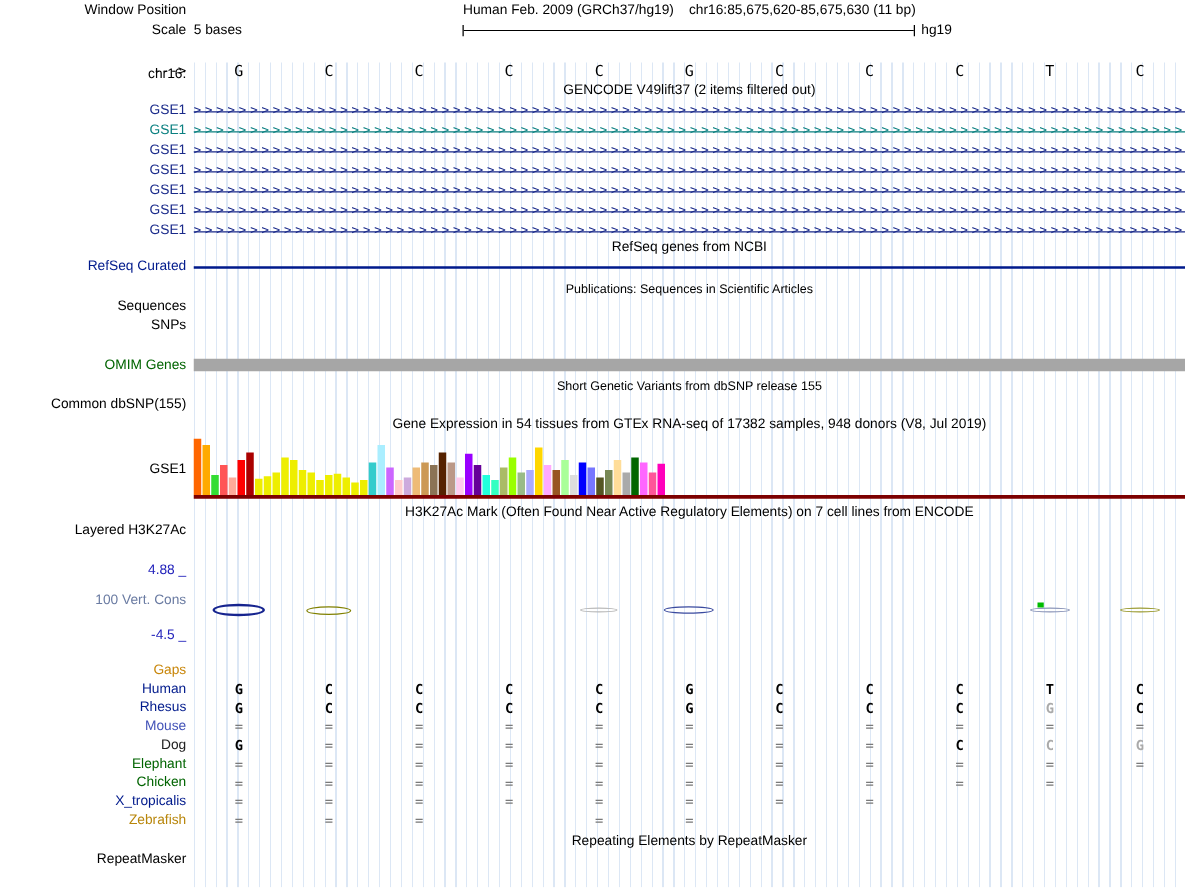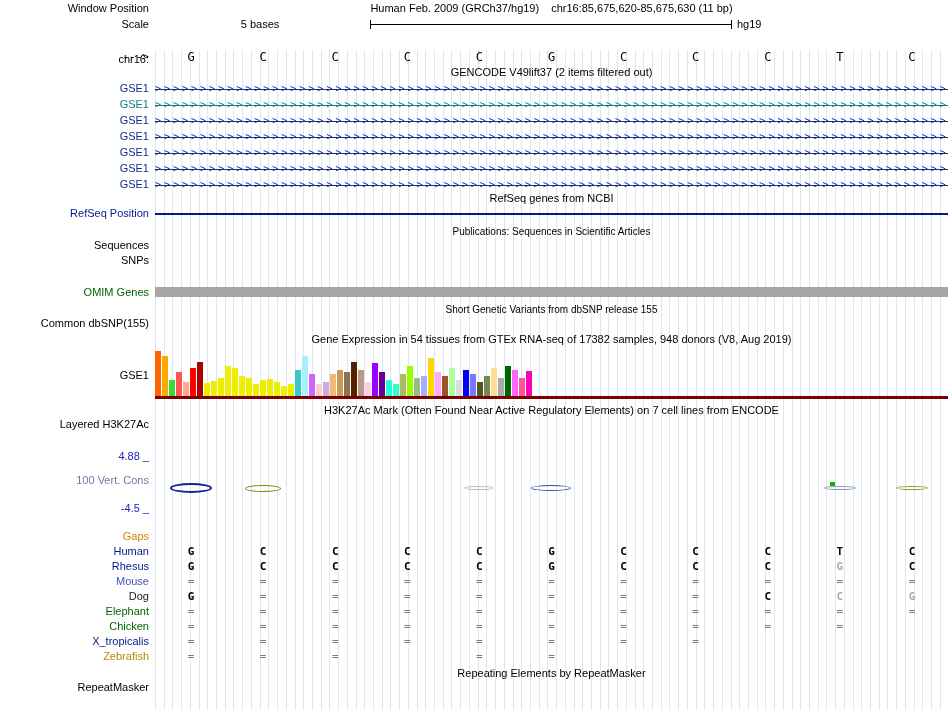--- a/index.html
+++ b/index.html
@@ -47,21 +47,21 @@
   <div class="grid-bg"></div>
 
   <div class="lbl" style="top:2px">Window Position</div>
   <div class="ctitle topline" style="top:2px">
     <span>Human Feb. 2009 (GRCh37/hg19)</span>
     <span>chr16:85,675,620-85,675,630 (11 bp)</span>
   </div>
 
   <div class="lbl" style="top:18px">Scale</div>
   <div class="trk" style="top:18px;height:14px">
-    <div style="position:absolute;left:0;width:210px;text-align:center;line-height:13px">5 bases</div>
+    <div style="position:absolute;left:0;width:210px;text-align:left;line-height:13px">5 bases</div>
     <div class="scalebar" style="left:215px;width:362px"></div>
     <div style="position:absolute;left:582px;line-height:13px">hg19</div>
   </div>
 
   <div class="lbl" style="top:53px">chr16:</div>
 
   <div class="lbl mono" style="top:50px">---&gt;</div>
   <div class="trk grid11 mono seqrow" style="top:50px" id="seq-grid">
       <div>G</div>
       <div>C</div>
@@ -109,34 +109,34 @@
        <div class="achev" style="color:#1a2a8a">&gt;&gt;&gt;&gt;&gt;&gt;&gt;&gt;&gt;&gt;&gt;&gt;&gt;&gt;&gt;&gt;&gt;&gt;&gt;&gt;&gt;&gt;&gt;&gt;&gt;&gt;&gt;&gt;&gt;&gt;&gt;&gt;&gt;&gt;&gt;&gt;&gt;&gt;&gt;&gt;&gt;&gt;&gt;&gt;&gt;&gt;&gt;&gt;&gt;&gt;&gt;&gt;&gt;&gt;&gt;&gt;&gt;&gt;&gt;&gt;&gt;&gt;&gt;&gt;&gt;&gt;&gt;&gt;&gt;&gt;&gt;&gt;&gt;&gt;&gt;&gt;&gt;&gt;&gt;&gt;&gt;&gt;&gt;&gt;&gt;&gt;&gt;&gt;&gt;&gt;&gt;&gt;&gt;&gt;&gt;</div>
      </div>
       <div class="lbl" style="top:178px;color:#1a2a8a">GSE1</div>
      <div class="trk arrowrow" style="top:177px">
        <div class="aline" style="background:#1a2a8a"></div>
        <div class="achev" style="color:#1a2a8a">&gt;&gt;&gt;&gt;&gt;&gt;&gt;&gt;&gt;&gt;&gt;&gt;&gt;&gt;&gt;&gt;&gt;&gt;&gt;&gt;&gt;&gt;&gt;&gt;&gt;&gt;&gt;&gt;&gt;&gt;&gt;&gt;&gt;&gt;&gt;&gt;&gt;&gt;&gt;&gt;&gt;&gt;&gt;&gt;&gt;&gt;&gt;&gt;&gt;&gt;&gt;&gt;&gt;&gt;&gt;&gt;&gt;&gt;&gt;&gt;&gt;&gt;&gt;&gt;&gt;&gt;&gt;&gt;&gt;&gt;&gt;&gt;&gt;&gt;&gt;&gt;&gt;&gt;&gt;&gt;&gt;&gt;&gt;&gt;&gt;&gt;&gt;&gt;&gt;&gt;&gt;&gt;&gt;&gt;&gt;</div>
      </div>
     </div>
 
   <div class="ctitle" style="top:192px">RefSeq genes from NCBI</div>
-  <div class="lbl navy" style="top:207px">RefSeq Position</div>
+  <div class="lbl navy" style="top:207px">RefSeq Curated</div>
   <div class="trk refline" style="top:213px"></div>
 
   <div class="ctitle small" style="top:225px">Publications: Sequences in Scientific Articles</div>
   <div class="lbl" style="top:239px">Sequences</div>
   <div class="lbl" style="top:254px">SNPs</div>
 
   <div class="lbl green" style="top:286px">OMIM Genes</div>
   <div class="trk omimbar" style="top:287px"></div>
 
   <div class="ctitle small" style="top:303px">Short Genetic Variants from dbSNP release 155</div>
   <div class="lbl" style="top:317px">Common dbSNP(155)</div>
 
-  <div class="ctitle" style="top:333px">Gene Expression in 54 tissues from GTEx RNA-seq of 17382 samples, 948 donors (V8, Aug 2019)</div>
+  <div class="ctitle" style="top:333px">Gene Expression in 54 tissues from GTEx RNA-seq of 17382 samples, 948 donors (V8, Jul 2019)</div>
   <div class="lbl" style="top:369px">GSE1</div>
   <div class="trk gtexbars" style="top:348px" id="gtex-bars">
       <div class="gbar" style="height:45px;background:#FF6600"></div>
       <div class="gbar" style="height:40px;background:#FFAA00"></div>
       <div class="gbar" style="height:16px;background:#33DD33"></div>
       <div class="gbar" style="height:24px;background:#FF5555"></div>
       <div class="gbar" style="height:14px;background:#FFAA99"></div>
       <div class="gbar" style="height:28px;background:#FF0000"></div>
       <div class="gbar" style="height:34px;background:#AA0000"></div>
       <div class="gbar" style="height:13px;background:#EEEE00"></div>

